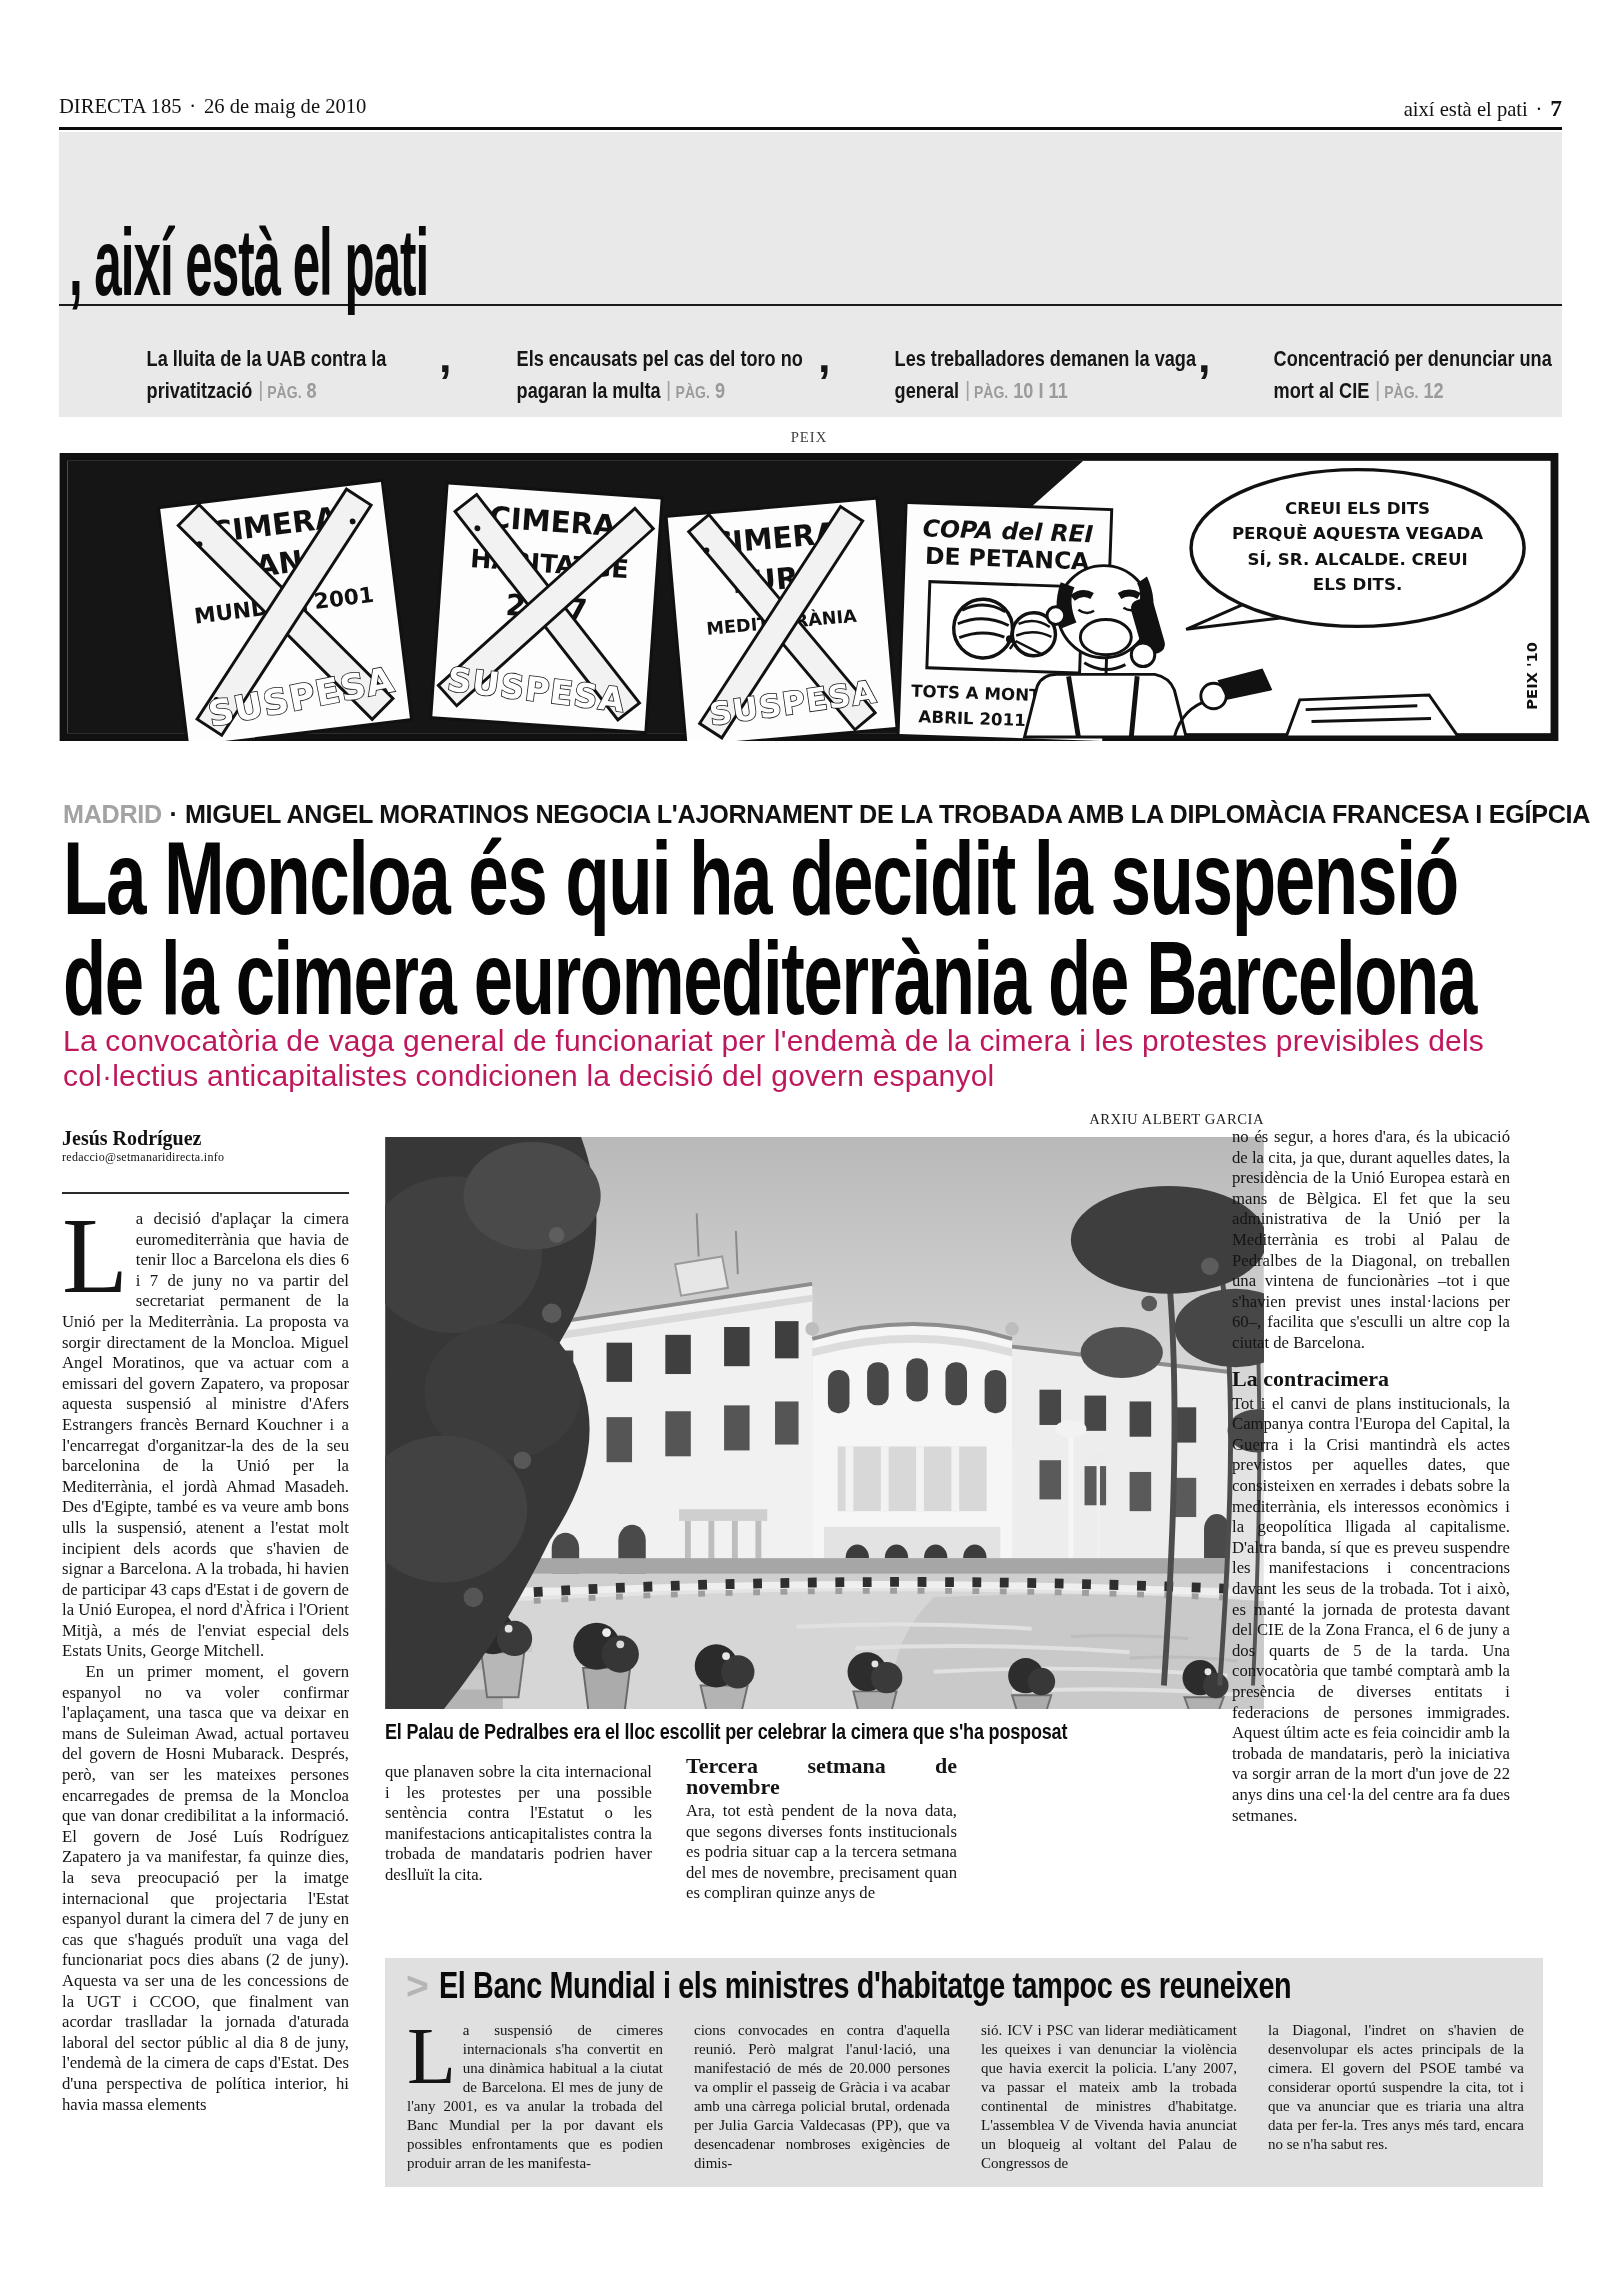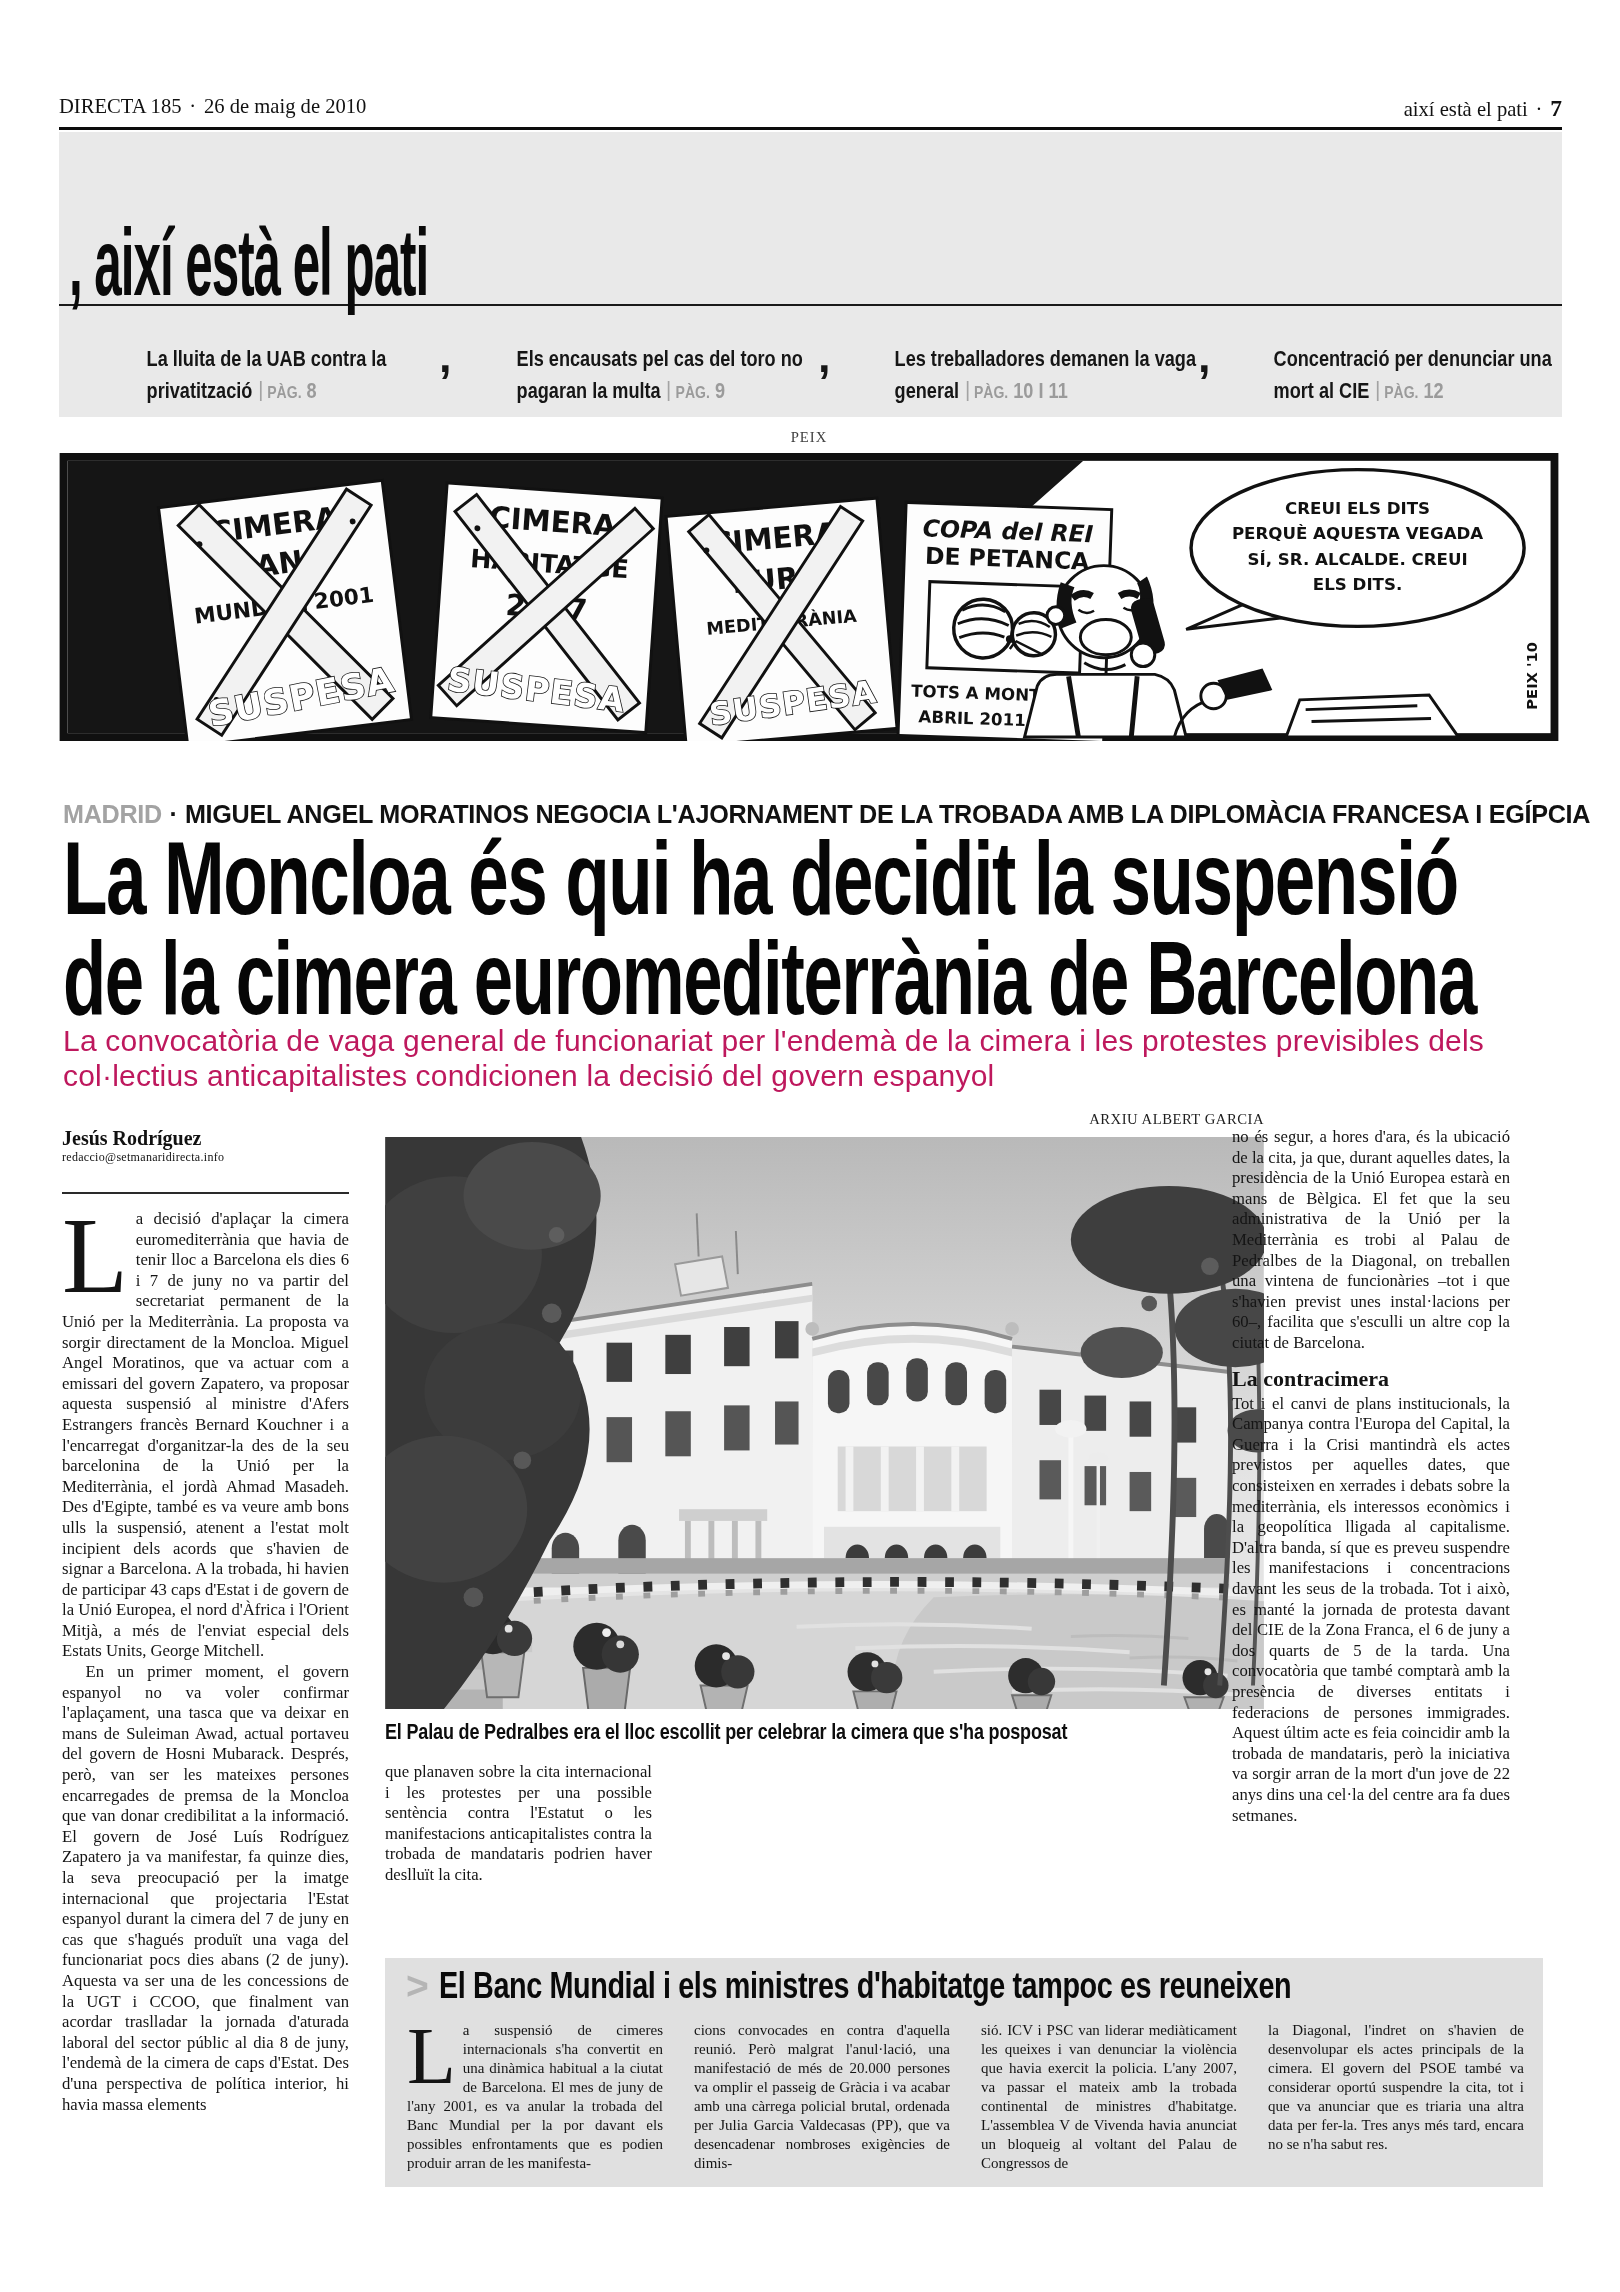--- a/index.html
+++ b/index.html
@@ -394,20 +394,24 @@
         <circle cx="842" cy="132" r="9" fill="#5c5c5c"></circle>
           <circle cx="780" cy="170" r="8" fill="#585858"></circle>
       </g>
     </svg>
   </div>
   <div class="abs caption cond">El Palau de Pedralbes era el lloc escollit per celebrar la cimera que s'ha posposat</div>
 
   <div class="abs col2 body">
     <p>que planaven sobre la cita internacional i les protestes per una possible sentència contra l'Estatut o les manifestacions anticapitalistes contra la trobada de mandataris podrien haver deslluït la cita.</p>
   </div>
+  <div class="abs col3 body">
+    <div class="colhead">Tercera setmana de novembre</div>
+    <p>Ara, tot està pendent de la nova data, que segons diverses fonts institucionals es podria situar cap a la tercera setmana del mes de novembre, precisament quan es compliran quinze anys de</p>
+  </div>
   <div class="abs col5 body">
     <p>no és segur, a hores d'ara, és la ubicació de la cita, ja que, durant aquelles dates, la presidència de la Unió Europea estarà en mans de Bèlgica. El fet que la seu administrativa de la Unió per la Mediterrània es trobi al Palau de Pedralbes de la Diagonal, on treballen una vintena de funcionàries –tot i que s'havien previst unes instal·lacions per 60–, facilita que s'esculli un altre cop la ciutat de Barcelona.</p>
     <div class="colhead">La contracimera</div>
     <p>Tot i el canvi de plans institucionals, la Campanya contra l'Europa del Capital, la Guerra i la Crisi mantindrà els actes previstos per aquelles dates, que consisteixen en xerrades i debats sobre la mediterrània, els interessos econòmics i la geopolítica lligada al capitalisme. D'altra banda, sí que es preveu suspendre les manifestacions i concentracions davant les seus de la trobada. Tot i això, es manté la jornada de protesta davant del CIE de la Zona Franca, el 6 de juny a dos quarts de 5 de la tarda. Una convocatòria que també comptarà amb la presència de diverses entitats i federacions de persones immigrades. Aquest últim acte es feia coincidir amb la trobada de mandataris, però la iniciativa va sorgir arran de la mort d'un jove de 22 anys dins una cel·la del centre ara fa dues setmanes.</p>
   </div>
 
   <div class="abs subbox"></div>
   <div class="abs subhead-row">
     <span class="submark">&gt;</span><span class="subtitle">El Banc Mundial i els ministres d'habitatge tampoc es reuneixen</span>
   </div>

